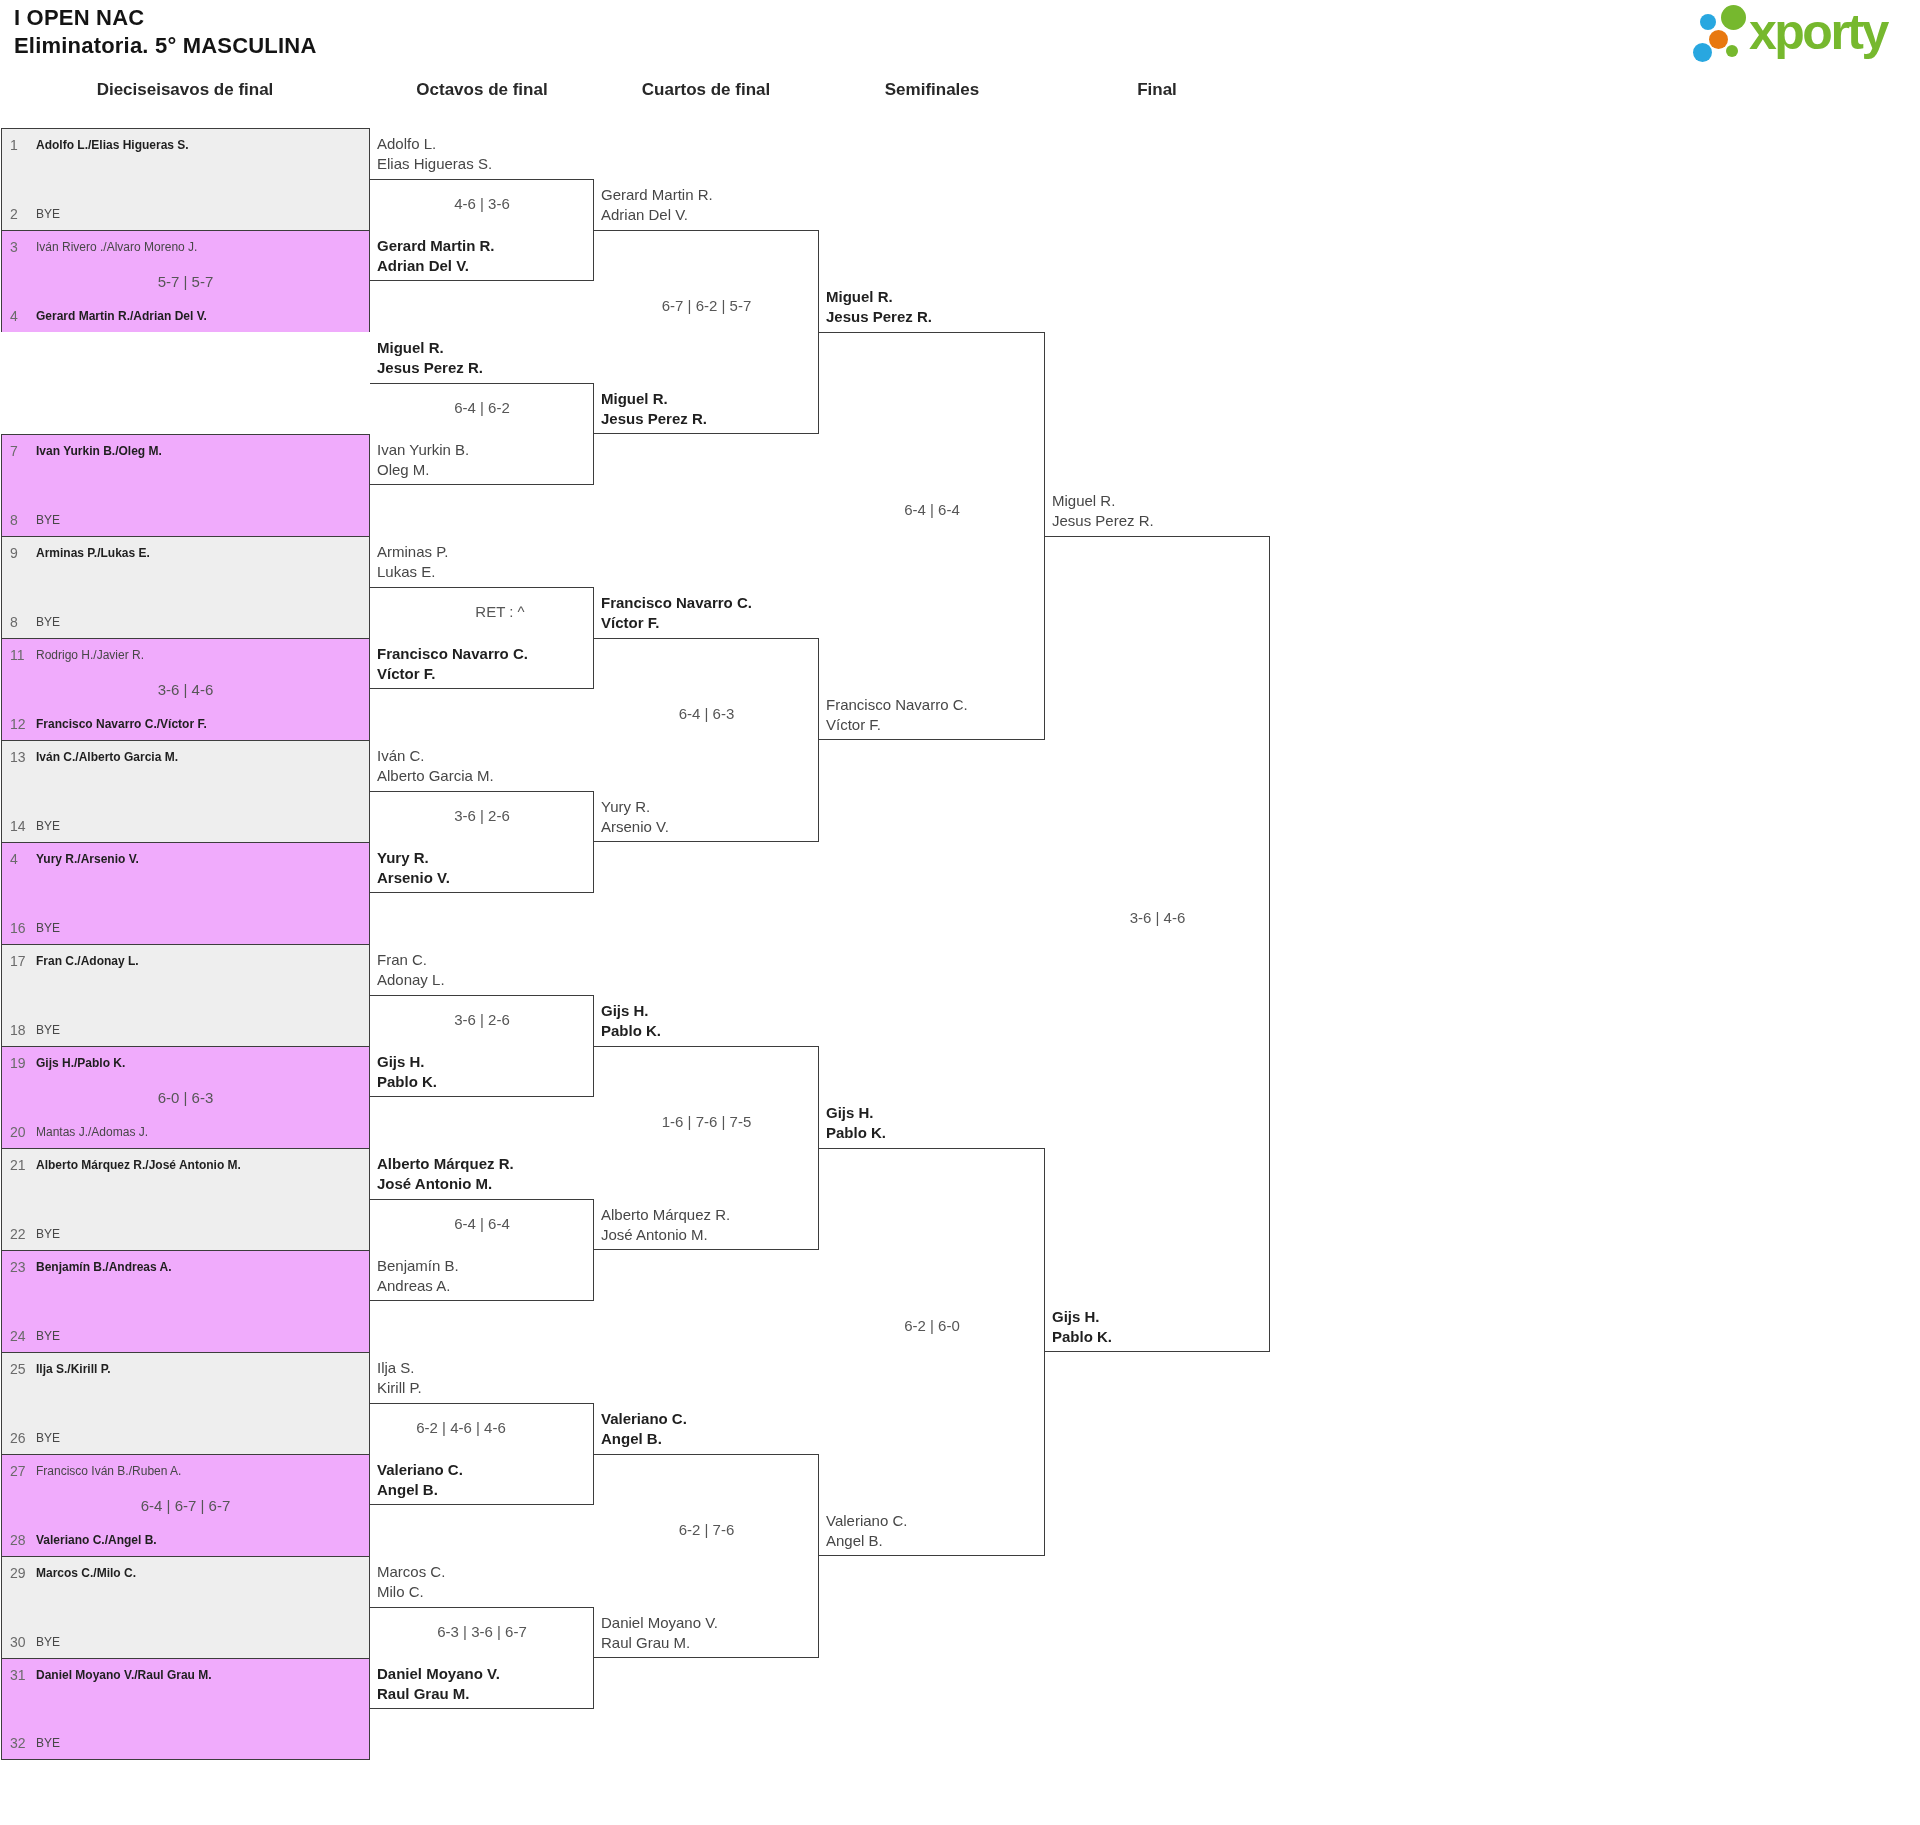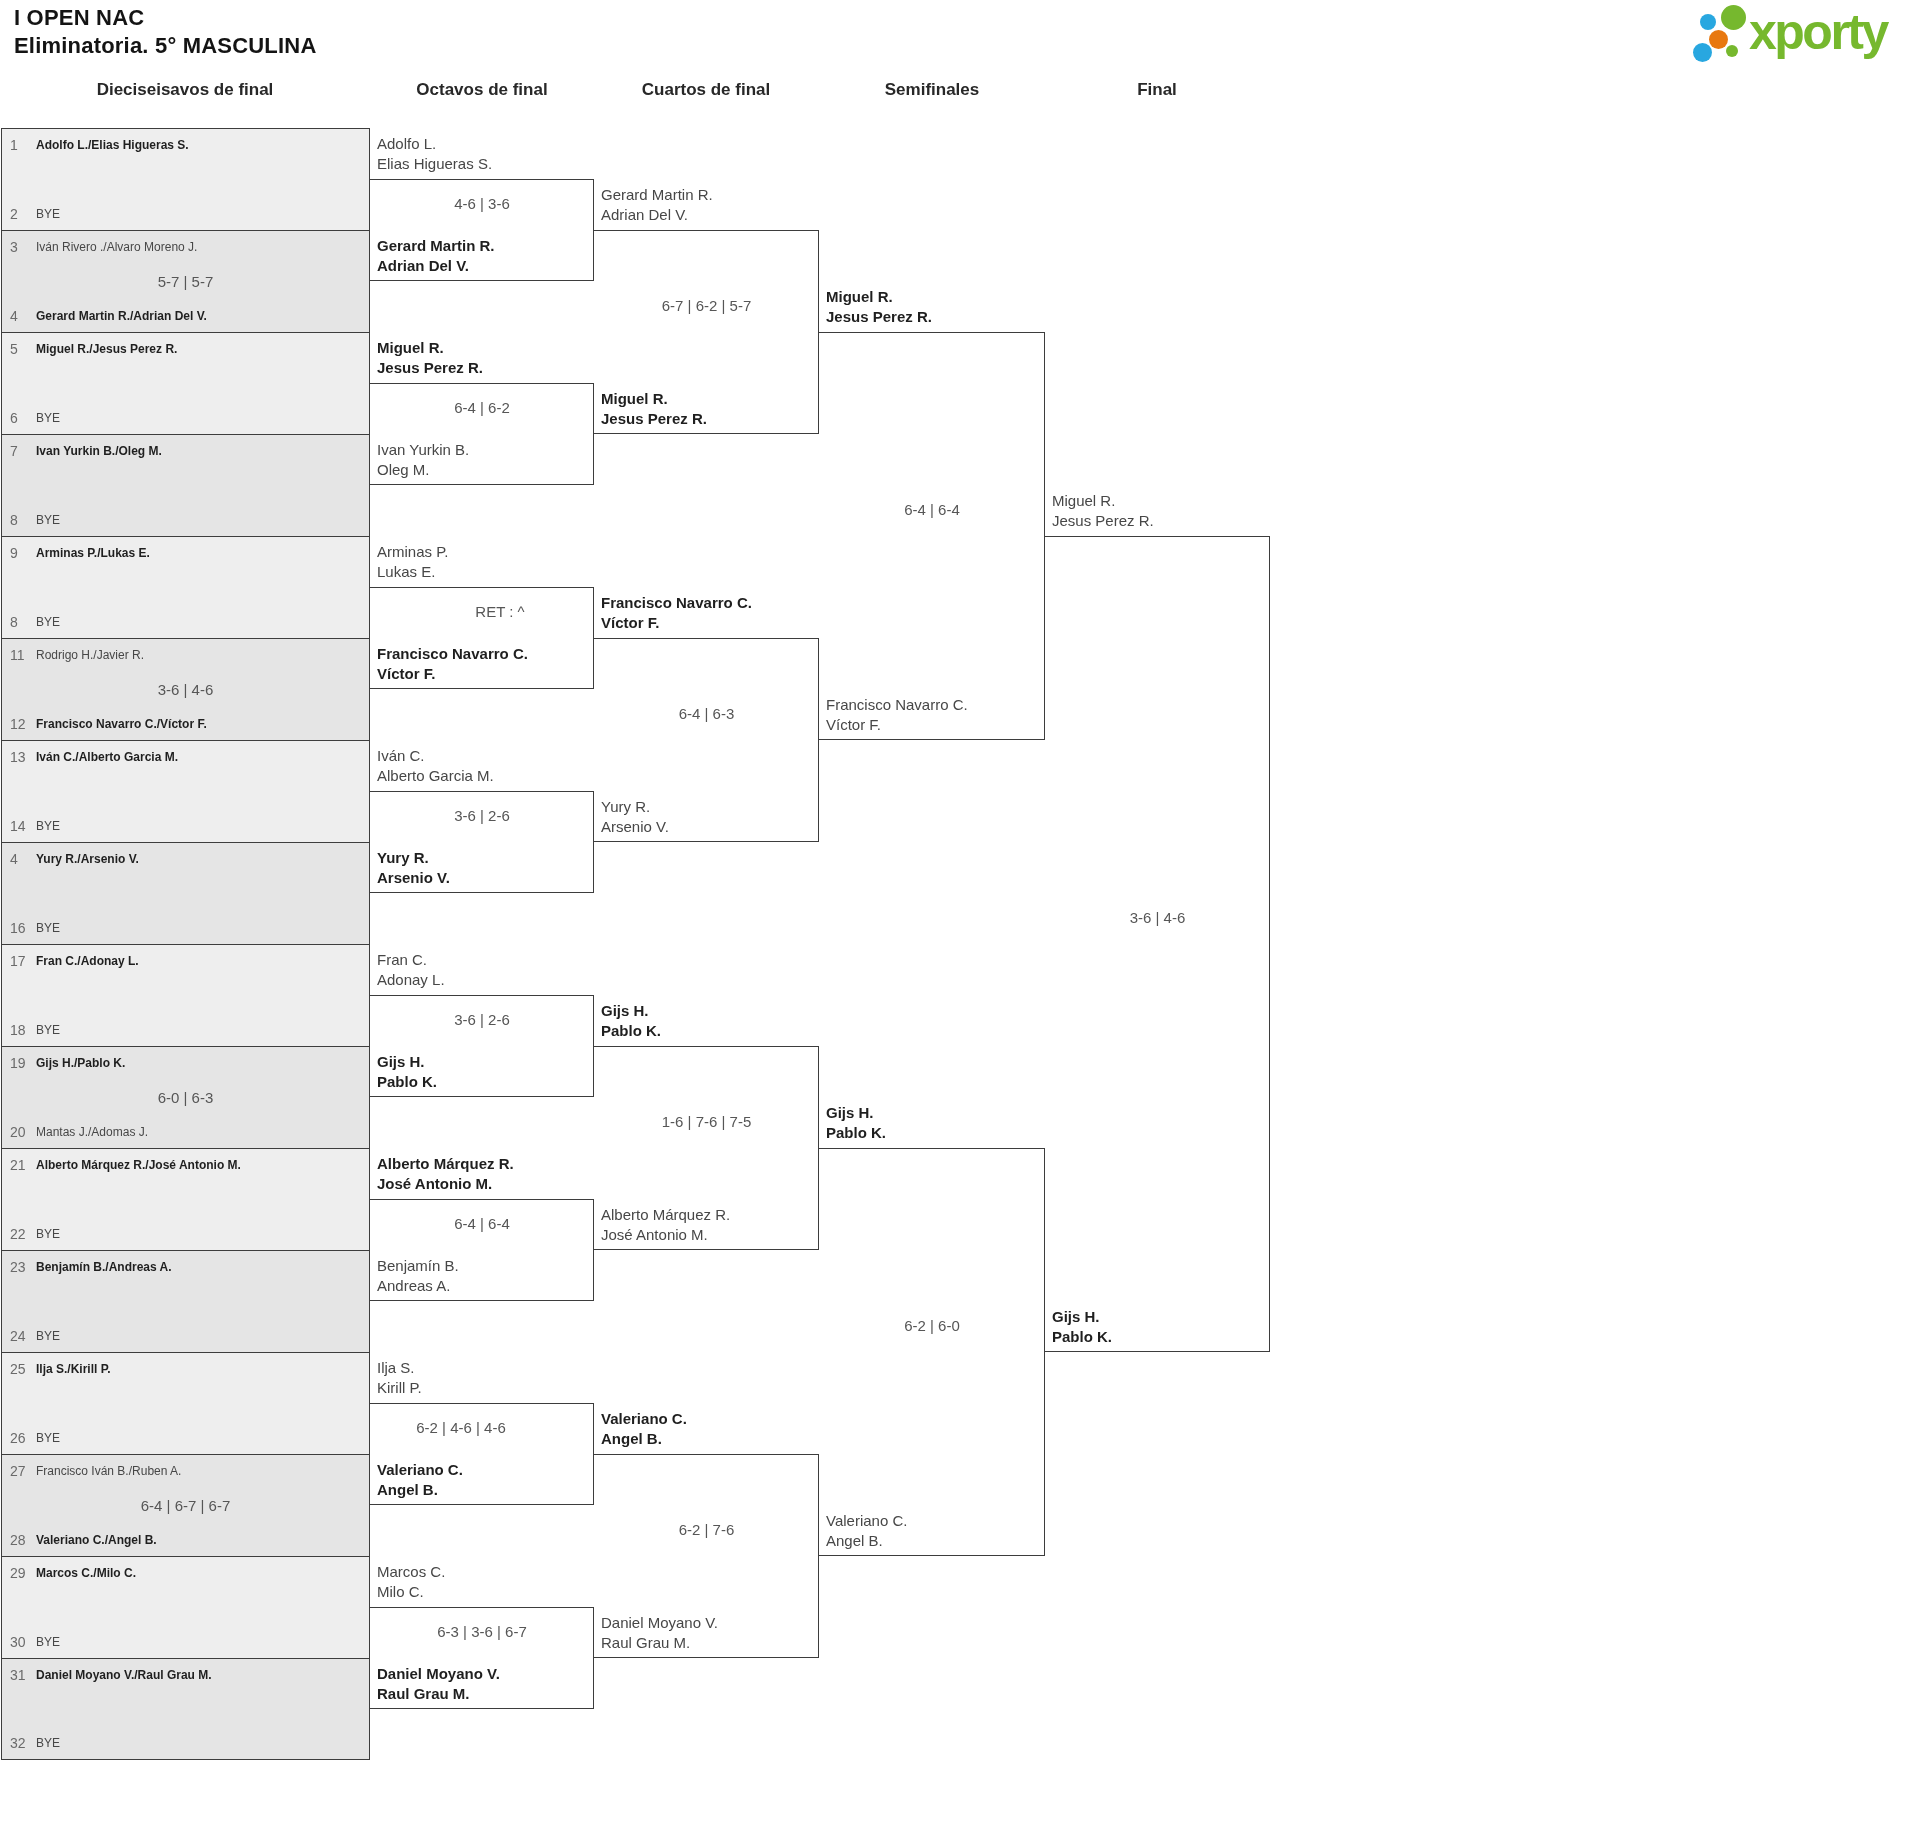--- a/index.html
+++ b/index.html
@@ -7,21 +7,21 @@
         font-family:"Liberation Sans","DejaVu Sans",sans-serif;}
   .title{position:absolute;left:14px;top:4px;}
   .t1{font-size:22px;font-weight:bold;color:#141414;line-height:28px;letter-spacing:.2px;}
   .logo{position:absolute;left:1690px;top:0;width:230px;height:70px;}
   .dot{position:absolute;border-radius:50%;}
   .dot.g{background:var(--green);} .dot.o{background:var(--orange);} .dot.b{background:var(--blue);}
   .word{position:absolute;left:59px;top:2px;font-size:50px;line-height:60px;font-weight:bold;
         color:var(--green);letter-spacing:-2.5px;}
   .round-header{position:absolute;text-align:center;font-size:17px;font-weight:600;color:#282828;}
   #bracket{position:absolute;left:0;top:0;width:1920px;height:1825px;}
-  .m1box{position:absolute;border:1px solid var(--line);border-bottom:none;box-sizing:border-box;background:#e5e5e5;}
+  .m1box{position:absolute;border:1px solid var(--line);border-bottom:none;box-sizing:border-box;background:#f0abfc;}
   .m1box.shaded{background:var(--shade);}
   .m1box.mlast{border-bottom:1px solid var(--line);}
   .slotrow{position:absolute;left:8px;right:8px;white-space:nowrap;}
   .seed{display:inline-block;width:26px;font-size:14px;color:#6a6a6a;line-height:20px;vertical-align:top;}
   .pname{display:inline-block;font-size:12px;line-height:20px;color:#474747;}
   .pname.win{font-weight:bold;color:#1f1f1f;}
   .score{position:absolute;font-size:15px;line-height:20px;color:#565656;text-align:center;white-space:nowrap;}
   .m1box .score{left:0;right:0;top:calc(50% - 10px);}
   .rbox{position:absolute;border:1px solid var(--line);border-left:none;box-sizing:border-box;}
   .nameblk{position:absolute;white-space:nowrap;}
@@ -55,24 +55,20 @@
       <div class="round-header" style="left: 1037px; top: 80px; width: 240px;">Final</div>
       <div class="m1box shaded" style="left: 1px; top: 128px; width: 369px; height: 102px;">
         <div class="slotrow" style="top: 6px;"><div class="seed">1</div><div class="pname win">Adolfo L./Elias Higueras S.</div></div>
         <div class="slotrow" style="bottom: 6px;"><div class="seed">2</div><div class="pname">BYE</div></div>
       </div>
       <div class="m1box" style="left: 1px; top: 230px; width: 369px; height: 102px;">
         <div class="slotrow" style="top: 6px;"><div class="seed">3</div><div class="pname">Iván Rivero ./Alvaro Moreno J.</div></div>
         <div class="slotrow" style="bottom: 6px;"><div class="seed">4</div><div class="pname win">Gerard Martin R./Adrian Del V.</div></div>
         <div class="score">5-7 | 5-7</div>
       </div>
-      <div class="m1box shaded" style="left: 1px; top: 332px; width: 369px; height: 102px;">
-        <div class="slotrow" style="top: 6px;"><div class="seed">5</div><div class="pname win">Miguel R./Jesus Perez R.</div></div>
-        <div class="slotrow" style="bottom: 6px;"><div class="seed">6</div><div class="pname">BYE</div></div>
-      </div>
       <div class="m1box" style="left: 1px; top: 434px; width: 369px; height: 102px;">
         <div class="slotrow" style="top: 6px;"><div class="seed">7</div><div class="pname win">Ivan Yurkin B./Oleg M.</div></div>
         <div class="slotrow" style="bottom: 6px;"><div class="seed">8</div><div class="pname">BYE</div></div>
       </div>
       <div class="m1box shaded" style="left: 1px; top: 536px; width: 369px; height: 102px;">
         <div class="slotrow" style="top: 6px;"><div class="seed">9</div><div class="pname win">Arminas P./Lukas E.</div></div>
         <div class="slotrow" style="bottom: 6px;"><div class="seed">8</div><div class="pname">BYE</div></div>
       </div>
       <div class="m1box" style="left: 1px; top: 638px; width: 369px; height: 102px;">
         <div class="slotrow" style="top: 6px;"><div class="seed">11</div><div class="pname">Rodrigo H./Javier R.</div></div>

